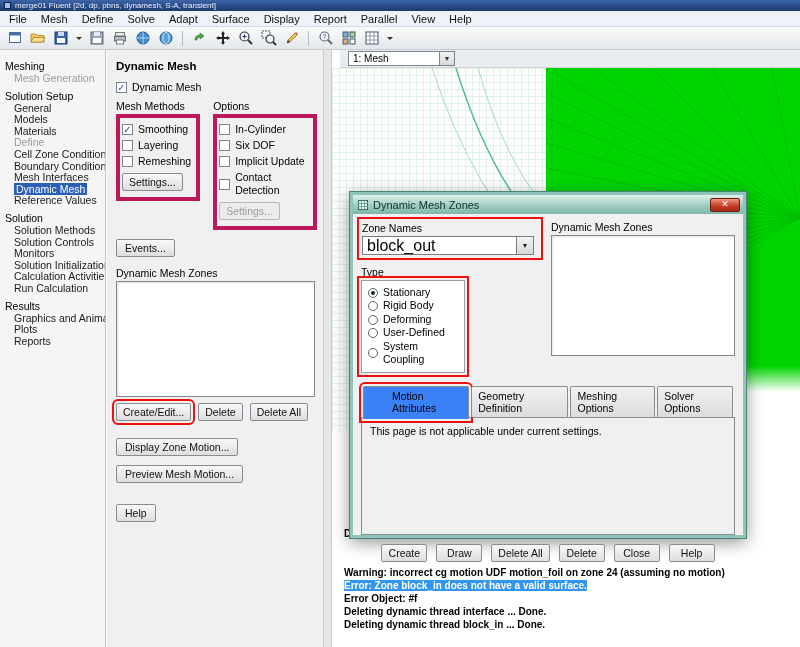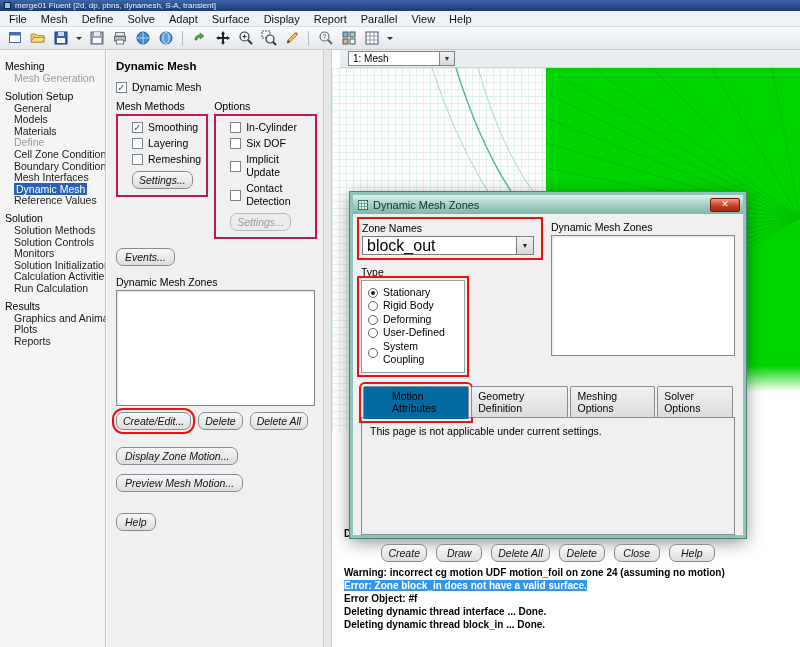--- a/index.html
+++ b/index.html
@@ -39,27 +39,27 @@
 
   
   .task-panel { position:absolute; left:107px; top:50px; width:216px; height:597px;
     background:#f0f0f0; font-size:10.5px; padding:10px 6px 0 9px; }
   .task-title { font-weight:bold; font-size:11.5px; margin-bottom:9px; }
   .cb-row { display:flex; align-items:center; margin-bottom:3px; line-height:13px; }
   .cb { width:11px; height:11px; background:#fff; border:1px solid #7d838b; margin-right:5px;
     display:inline-flex; align-items:center; justify-content:center; font-size:10px;
     color:#2a56a8; flex:0 0 auto; }
   .cb.checked::after { content:"\2713"; margin-top:-1px; }
-  .groups-row { display:flex; align-items:flex-start; gap:6px; margin-top:6px; }
+  .groups-row { display:flex; align-items:flex-start; gap:13px; margin-top:6px; }
   .group-col { }
   .group-label { margin-bottom:2px; }
-  .group-box { border:2px solid #be185d; padding:5px 5px 6px 14px; background:#f0f0f0; }
+  .group-box { border:4px solid #be185d; padding:5px 5px 6px 2px; background:#f0f0f0; }
   .btn { display:inline-block; background:linear-gradient(#f8f8f8,#dedede);
-    border:1px solid #858c94; border-radius:7px; font-size:10.5px; padding:2px 8px;
-    color:#111; text-align:center; cursor:default;font-style:italic; }
+    border:1px solid #858c94; border-radius:2px; font-size:10.5px; padding:2px 8px;
+    color:#111; text-align:center; cursor:default; }
   .btn.disabled { color:#9d9d9d; background:#ececec; border-color:#b9b9b9; }
   .btn.small { padding:2px 6px; }
   .listbox { background:#fff; border:1px solid #828890; box-shadow:inset 1px 1px 2px rgba(0,0,0,.12); }
   .zones-list-panel { width:199px; height:116px; margin-top:2px; }
   .panel-btn-row { display:flex; gap:7px; margin-top:6px; align-items:center; }
   .annot { outline:2px solid #ee1111; outline-offset:2px; }
   .stack-btn { display:block; margin-top:9px; width:max-content; }
 
   
   .splitter { position:absolute; left:323px; top:50px; width:9px; height:597px;
@@ -111,21 +111,21 @@
   .radio-row { display:flex; align-items:center; line-height:13.4px; }
   .radio { width:10px; height:10px; border:1px solid #5f656c; border-radius:50%;
     background:#fff; margin-right:5px; position:relative; flex:0 0 auto; }
   .radio.sel::after { content:""; position:absolute; left:2px; top:2px; right:2px; bottom:2px;
     background:#15320f; border-radius:50%; }
   .dlg-zones-list { width:100%; height:121px; margin-top:2px; }
   .tabs { display:flex; margin-top:13px; position:relative; z-index:2; padding-left:2px; }
   .tab { padding:3px 6px 3px 6px; border:1px solid #858c94; border-bottom:0;
     background:linear-gradient(#f1f1f1,#dcdcdc); margin-right:2px;
     border-radius:2px 2px 0 0; font-size:10.5px; }
-  .tab.active { background:#0369a1; padding-bottom:5px; margin-bottom:-2px;padding-left:28px; }
+  .tab.active { background:#3b82f6; padding-bottom:5px; margin-bottom:-2px;padding-left:28px; }
   .tab-panel { position:relative; z-index:1; border:1px solid #858c94; background:#f0f0f0;
     height:118px; padding:7px 8px; font-size:10.5px; }
   .dialog-buttons { display:flex; justify-content:center; gap:9px; margin-top:9px; }
   .dialog-buttons .btn { min-width:46px; padding:2px 6px; }
   .dlg-ico { width:10px; height:10px; flex:0 0 auto; }
 </style>
 </head>
 <body>
 
 <div class="window">

